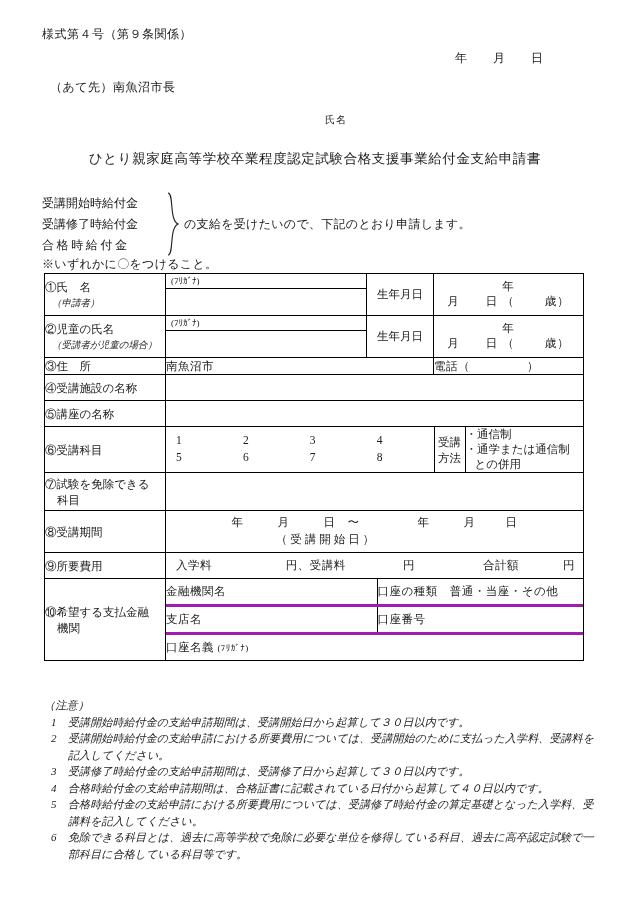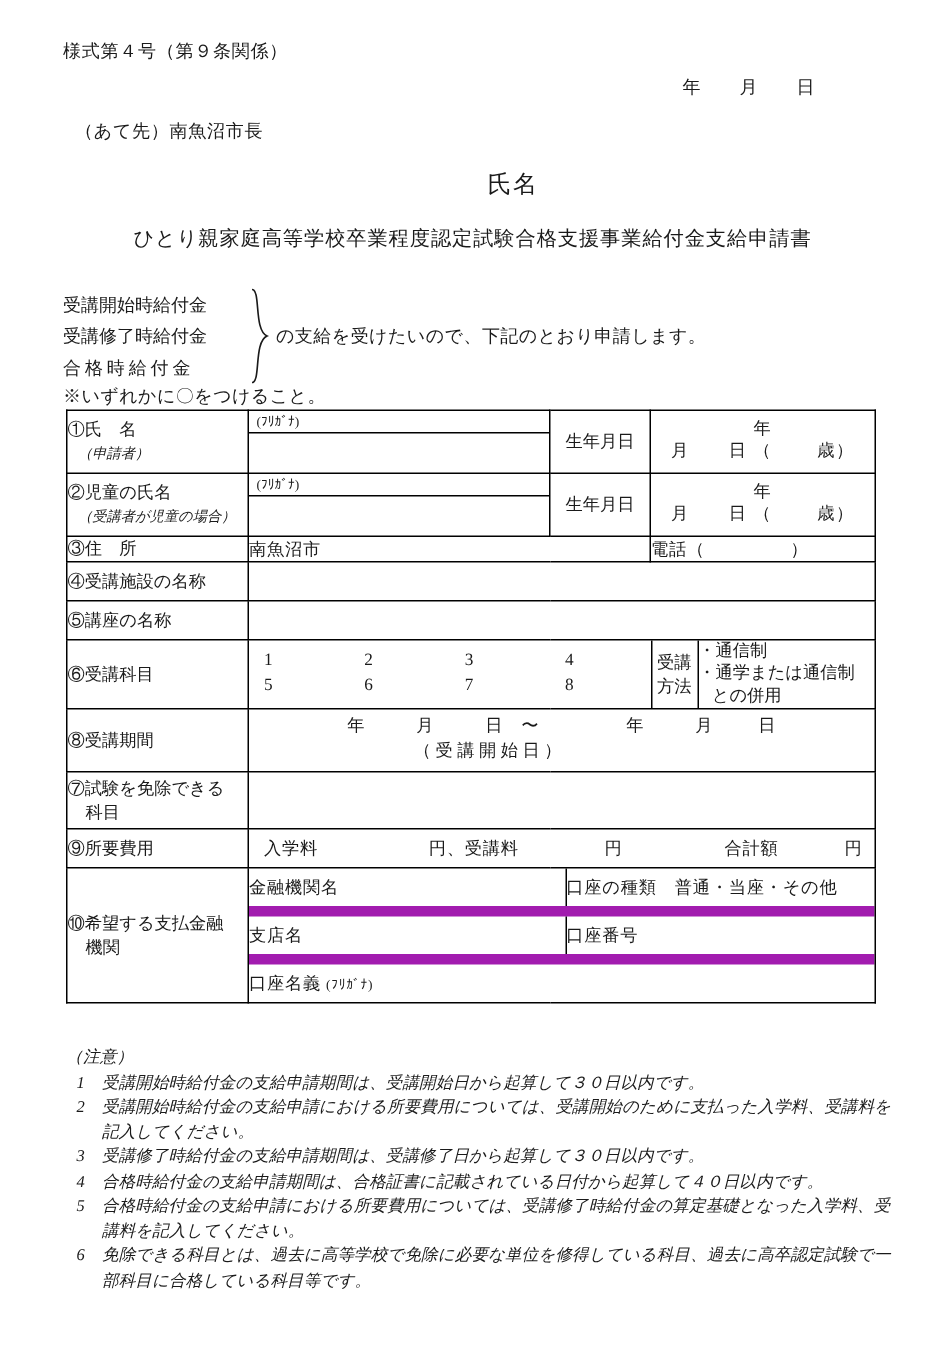--- a/index.html
+++ b/index.html
@@ -44,21 +44,21 @@
   .addressee {
     position: absolute;
     left: 50px; top: 79px;
     font-size: 12px;
     white-space: nowrap;
     letter-spacing: 0.5px;
   }
   .applicant-name {
     position: absolute;
     left: 325px; top: 113px;
-    font-size: 16px;
+    font-size: 10px;
     white-space: nowrap;
     letter-spacing: 1px;
   }
   .doc-title {
     position: absolute;
     left: 0; top: 150px;
     width: 630px;
     text-align: center;
     font-size: 13.5px;
     letter-spacing: 0.6px;
@@ -241,21 +241,21 @@
     letter-spacing: 0.5px;
   }
   .holder .fg { font-size: 9px; }
   .inner-table {
     width: 100%;
     border-collapse: collapse;
     table-layout: fixed;
   }
   .inner-table td {
     border: none;
-    border-bottom: 7px solid #a21caf;
+    border-bottom: 3px solid #a21caf;
     border-right: 1px solid #000000;
     height: 25px;
   }
   .inner-table tr:last-child td { border-bottom: none; }
   .inner-table td.last { border-right: none; }
 
   
   .notes {
     position: absolute;
     left: 44px; top: 697px;
@@ -433,40 +433,40 @@
                 <div class="ln2">との併用</div>
               </td>
             </tr>
           </tbody>
             </table>
         </td>
       </tr>
 
       <tr>
         <td class="cell-pad">
+          <div class="lbl">
+            <span>⑦試験を免除できる</span>
+            <span class="ind">科目</span>
+          </div>
+        </td>
+        <td colspan="3" style="height:37px"></td>
+      </tr>
+
+      <tr>
+        <td class="cell-pad">
           <div class="lbl">⑧受講期間</div>
         </td>
         <td colspan="3">
           <div class="period">
             <div class="r1">
               <span class="a">年</span><span class="b">月</span><span class="c">日</span><span class="d">〜</span><span class="e">年</span><span class="f">月</span><span>日</span>
             </div>
             <div class="r2">（受講開始日）</div>
           </div>
         </td>
-      </tr>
-
-      <tr>
-        <td class="cell-pad">
-          <div class="lbl">
-            <span>⑦試験を免除できる</span>
-            <span class="ind">科目</span>
-          </div>
-        </td>
-        <td colspan="3" style="height:37px"></td>
       </tr>
 
       <tr>
         <td class="cell-pad">
           <div class="lbl">⑨所要費用</div>
         </td>
         <td colspan="3" style="padding:0">
           <div class="cost">
             <span class="i1">入学料</span>
             <span class="i2">円、受講料</span>

